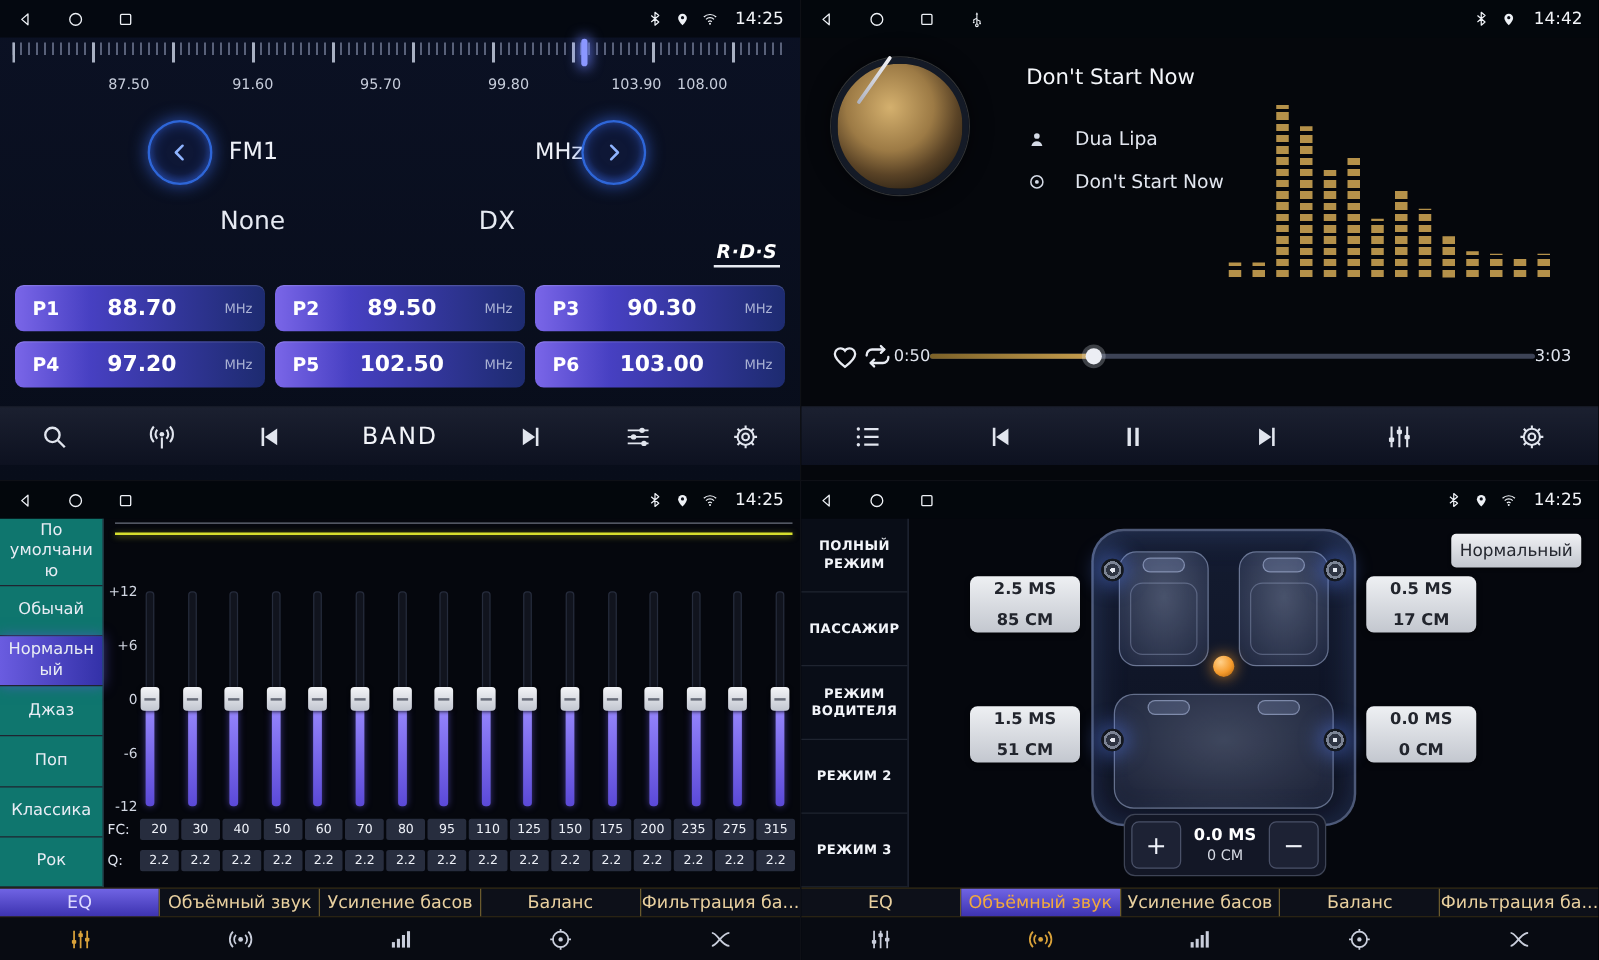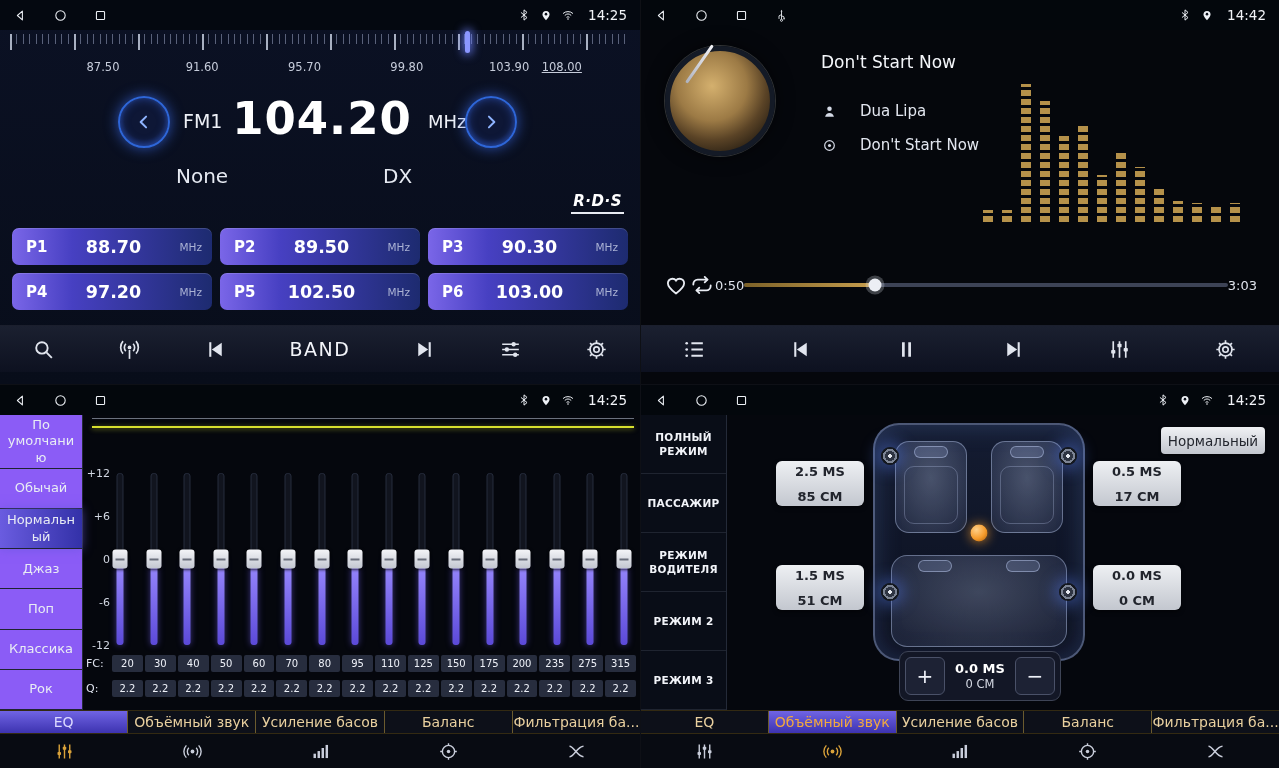--- a/index.html
+++ b/index.html
@@ -88,21 +88,21 @@
 .tab:last-child{border-right:none}
 .tab.sel-eq{background:linear-gradient(180deg,#7064e4,#3d33b0);color:#dcd9ff}
 .tab.sel-gold{background:linear-gradient(180deg,#7064e4,#3d33b0);color:#f2a93e}
 .iconrow{position:absolute;left:0;right:0;bottom:0;height:34px;display:flex;background:#080b12}
 .irow-cell{flex:1;display:flex;align-items:center;justify-content:center;color:#c9cedb;cursor:pointer}
 .irow-cell svg{width:21px;height:21px}
 .irow-cell.active{color:#d9a23a}
 
 
 .eq-side{position:absolute;left:0;top:30px;bottom:58px;width:83px;display:flex;flex-direction:column;
-  background:#8b5cf6;border-right:1px solid #242a38}
+  background:#0f766e;border-right:1px solid #242a38}
 .eq-side .item{flex:1;display:flex;align-items:center;justify-content:center;text-align:center;
   font-size:13px;color:#e8ecf4;border-bottom:1px solid #1f2430;padding:2px 3px;line-height:1.25;
   overflow-wrap:anywhere;cursor:pointer}
 .eq-side .item.selected{background:linear-gradient(90deg,#6a5ce0,#3331a8);box-shadow:0 0 10px rgba(100,85,220,.6)}
 .curve-white{position:absolute;left:92px;right:6px;top:33px;height:1px;background:rgba(210,220,240,.5)}
 .curve-yellow{position:absolute;left:92px;right:6px;top:41px;height:2px;background:#d6de2e;box-shadow:0 1px 5px rgba(214,222,46,.55)}
 .gain-label{position:absolute;left:84px;width:26px;text-align:right;font-size:11px;color:#d2d7e2}
 .eq-sliders{position:absolute;left:112px;right:8px;top:88px;height:172px;display:flex;justify-content:space-between}
 .eq-slot{position:relative;width:16px;height:100%;cursor:pointer}
 .eq-slot .track{position:absolute;left:50%;transform:translateX(-50%);top:0;bottom:0;width:7px;
@@ -210,31 +210,30 @@
 
     <div class="ruler">
       <div class="ticks"></div>
       <div class="indicator"></div>
       <div class="scale-numbers">
           <div class="scale-num" style="left: 15%;">87.50</div>
           <div class="scale-num" style="left: 31%;">91.60</div>
           <div class="scale-num" style="left: 47.5%;">95.70</div>
           <div class="scale-num" style="left: 64%;">99.80</div>
           <div class="scale-num" style="left: 80.5%;">103.90</div>
-          <div class="scale-num" style="left: 89%; text-decoration: underline;">108.00</div>
+          <div class="scale-num" style="left: 89%;">108.00</div>
         </div>
     </div>
 
     <button class="nav-btn left">
         <svg viewBox="0 0 24 24" fill="none" stroke="currentColor" stroke-width="2.4" stroke-linecap="round" stroke-linejoin="round">
           <path d="M14.5 5.5 8 12l6.5 6.5"></path>
         </svg>
       </button>
     <div class="fm-label">FM1</div>
-    <div class="freq-value">104.20</div>
     <div class="freq-unit">MHz</div>
     <button class="nav-btn right">
         <svg viewBox="0 0 24 24" fill="none" stroke="currentColor" stroke-width="2.4" stroke-linecap="round" stroke-linejoin="round">
           <path d="M9.5 5.5 16 12l-6.5 6.5"></path>
         </svg>
       </button>
     <div class="sub-label none">None</div>
     <div class="sub-label dx">DX</div>
     <div class="rds-badge">R·D·S</div>
 

